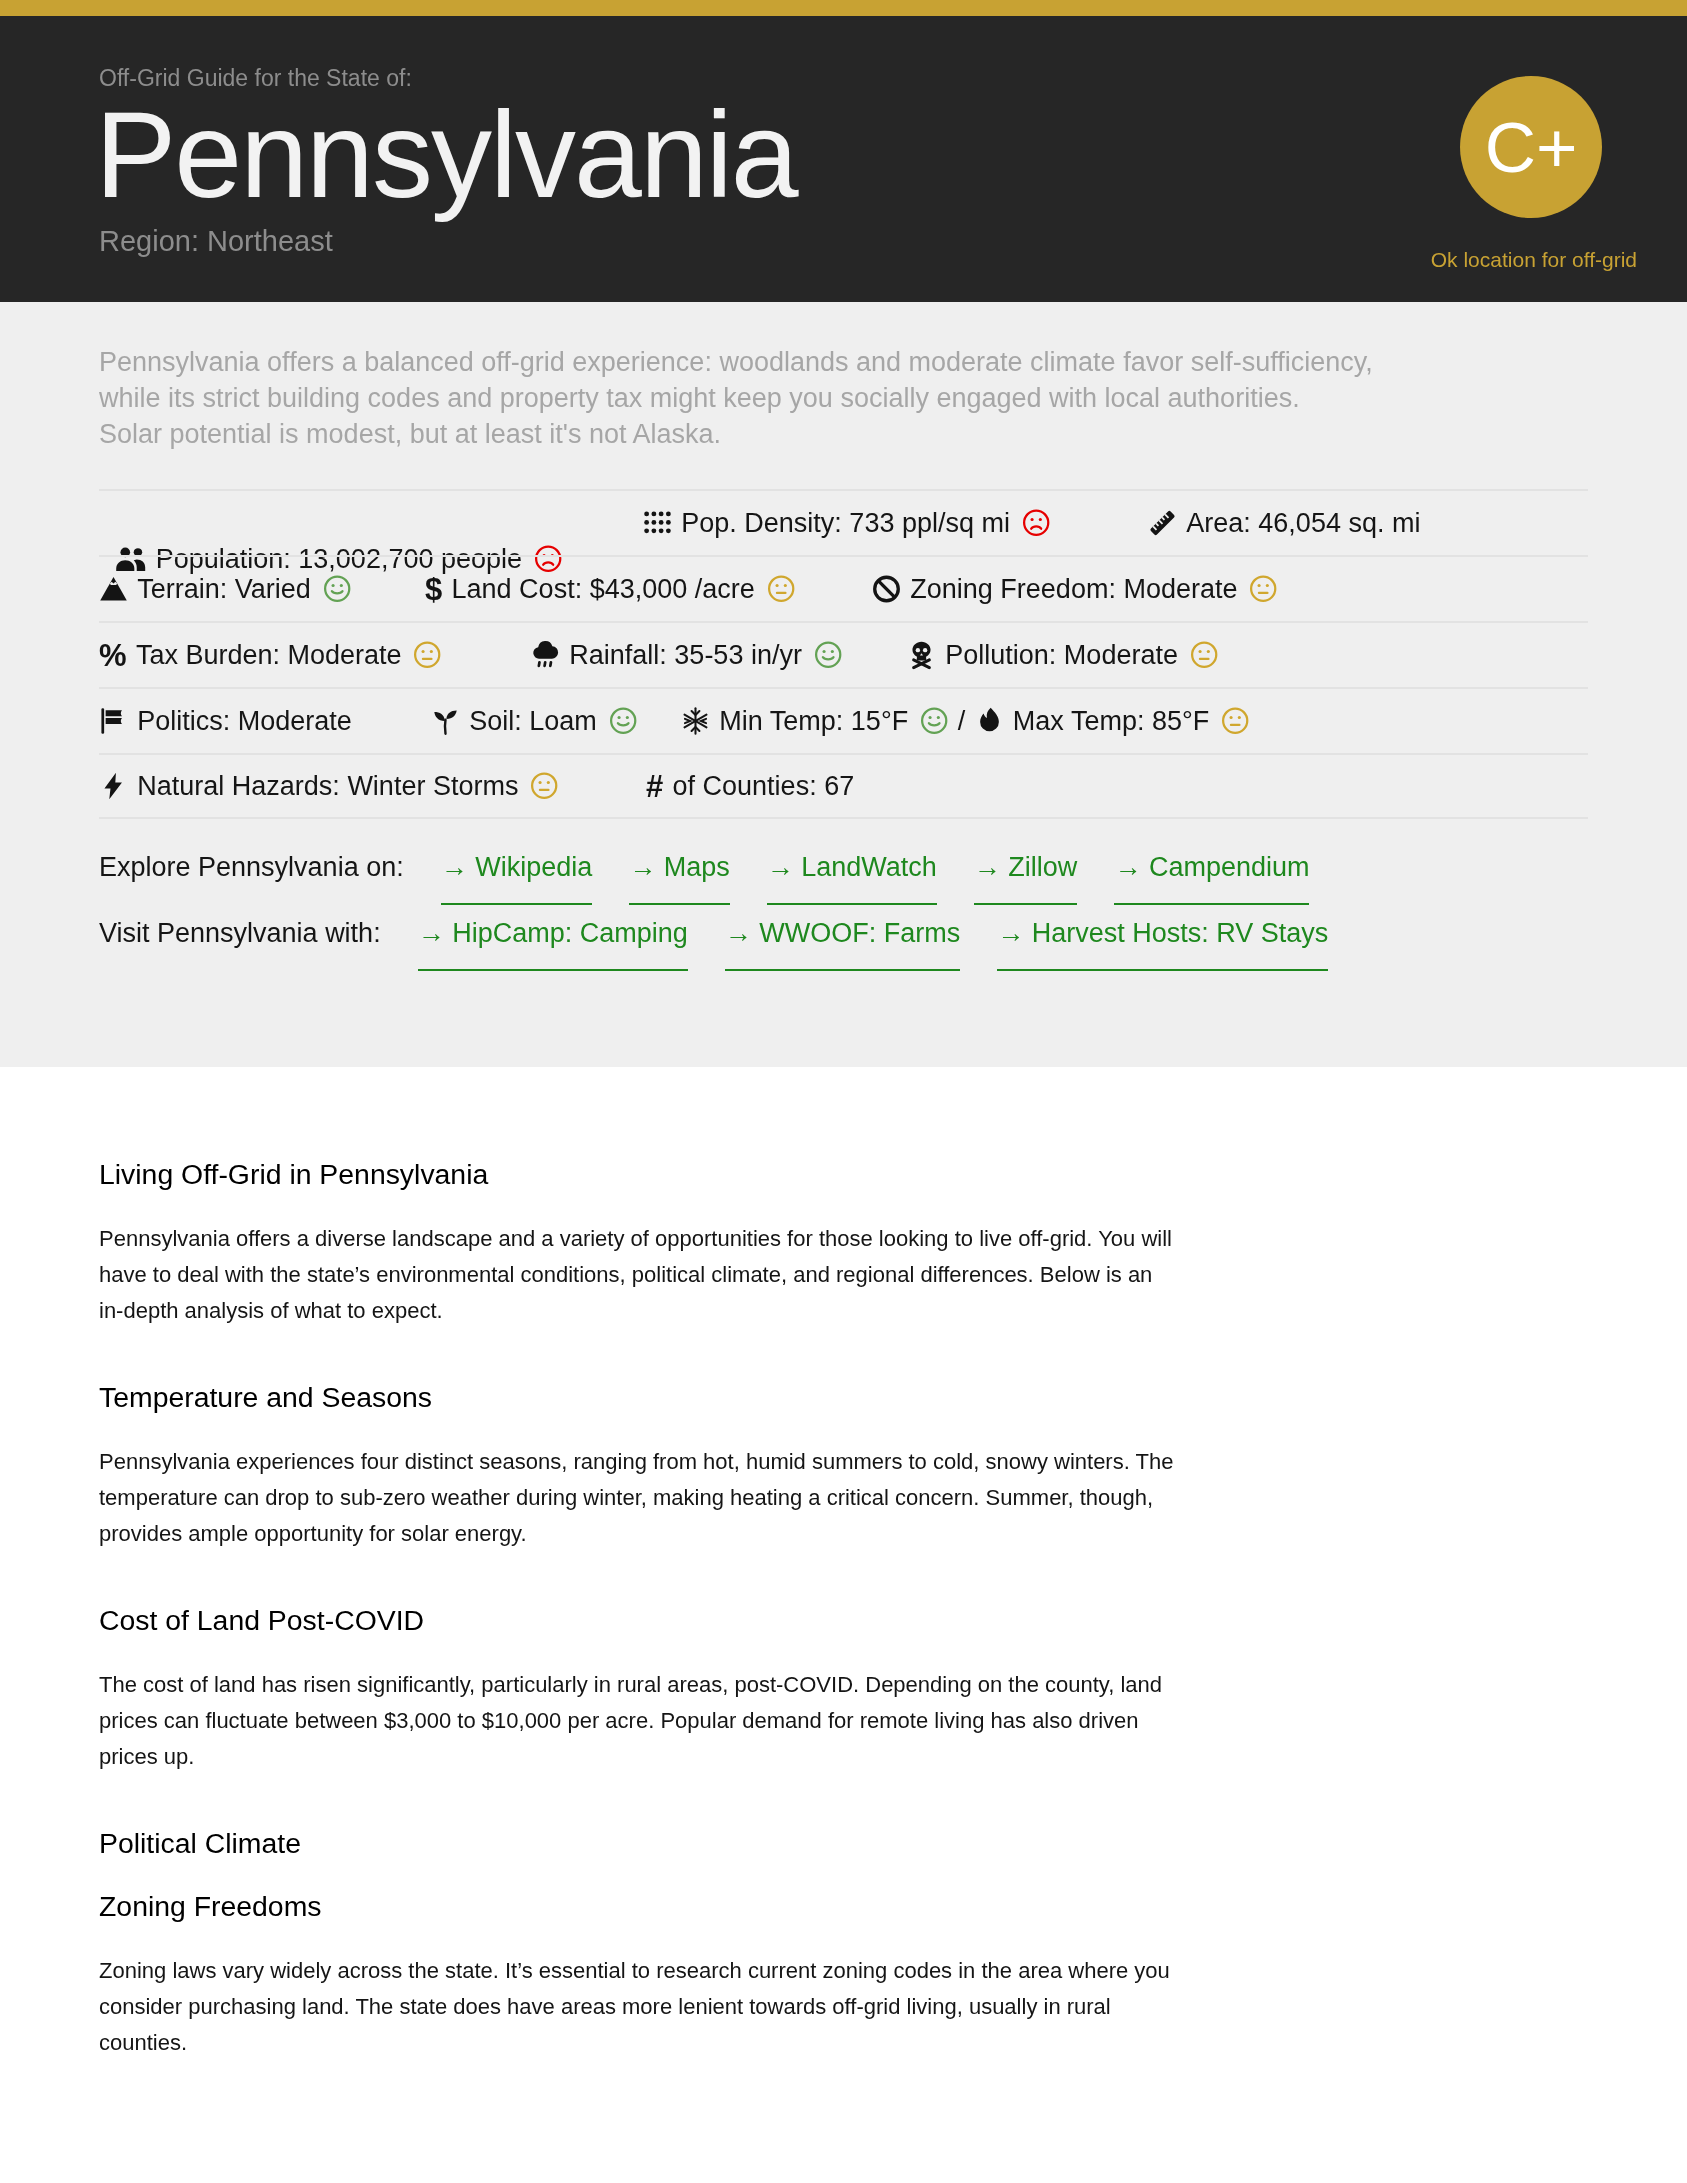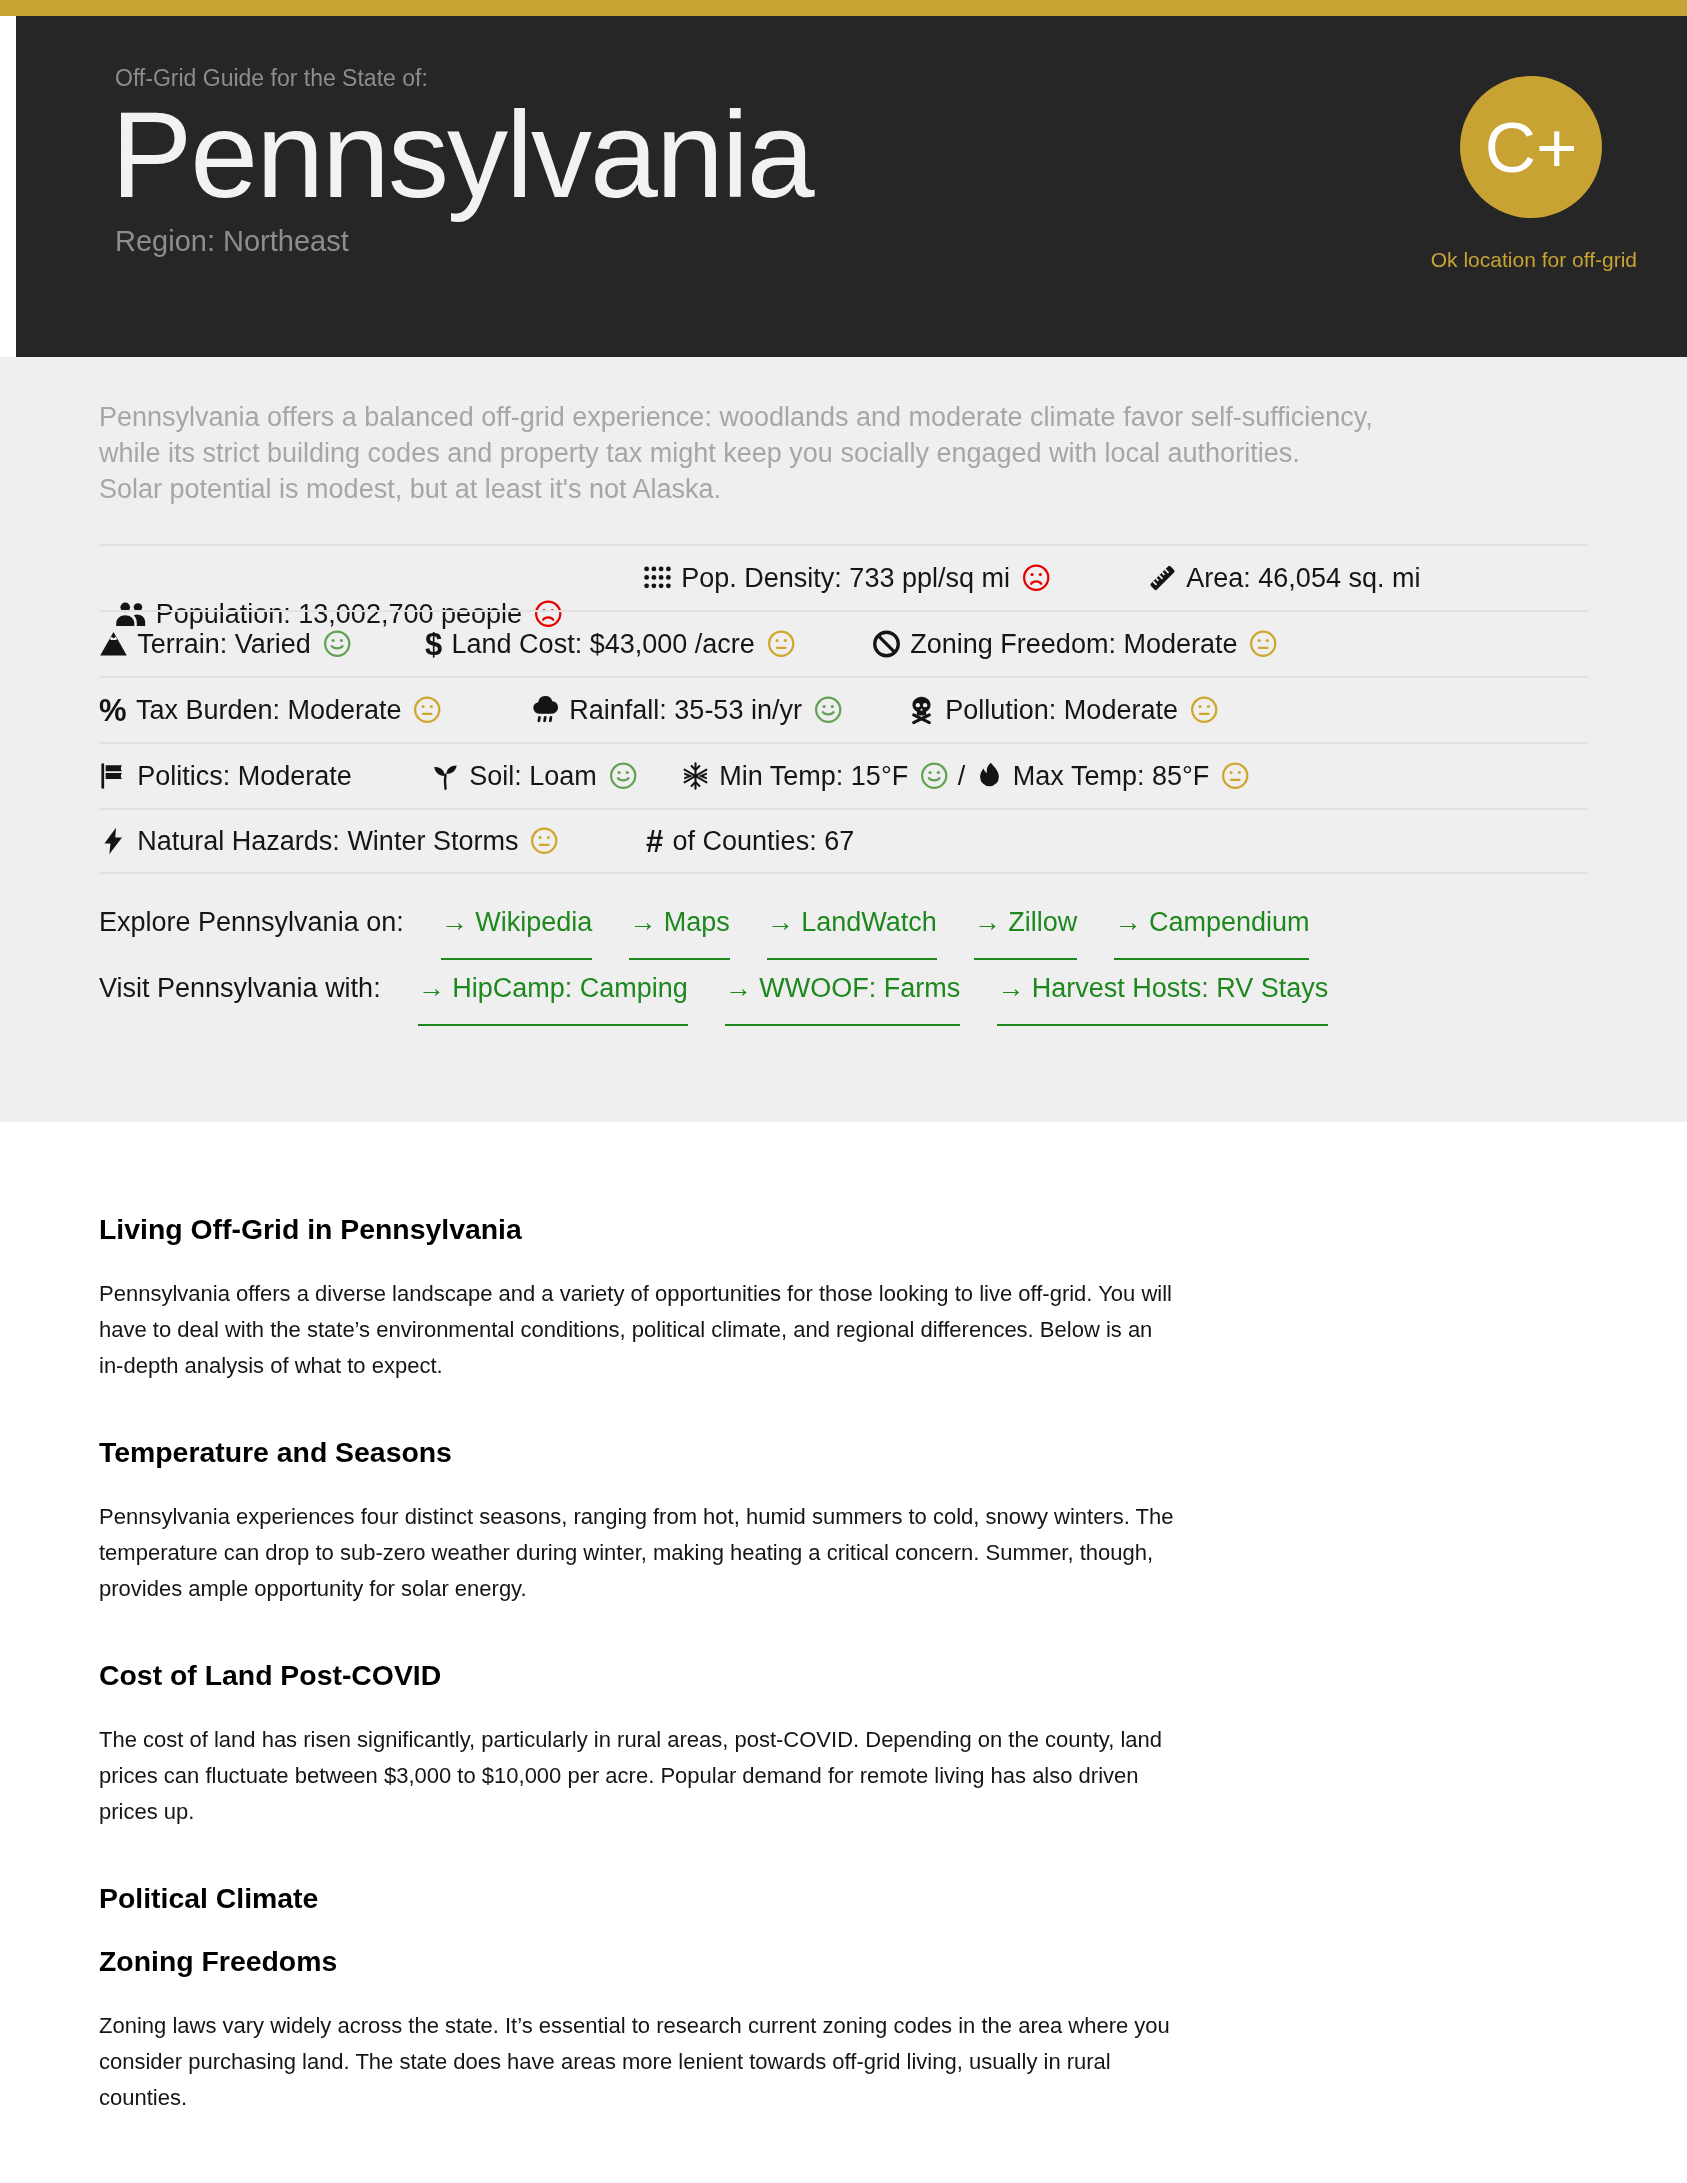--- a/index.html
+++ b/index.html
@@ -7,21 +7,21 @@
     --panel-bg:#efefef; --divider:#e2e2e2; --summary-text:#a6a6a6; --body-text:#151515;
     --link-green:#1e881e;
   }
   *{box-sizing:border-box;}
   html,body{margin:0;padding:0;}
   body{
     width:1687px;height:2183px;background:#ffffff;color:var(--body-text);
     font-family:"Liberation Sans",sans-serif;overflow:hidden;position:relative;
   }
   .topbar{height:16px;background:var(--gold);}
-  .header{position:relative;background:var(--header-bg);height:341px;margin-left:16px;}
+  .header{position:relative;background:var(--header-bg);height:286px;}
   .kicker{position:absolute;top:49px;left:99px;font-size:23px;color:var(--header-muted);}
   .title{position:absolute;top:78px;left:95px;margin:0;font-size:122px;font-weight:400;
          letter-spacing:-2px;line-height:1;color:var(--title-color);}
   .region{position:absolute;top:209px;left:99px;font-size:29px;color:var(--header-muted);}
   .grade-badge{position:absolute;top:60px;right:85px;width:142px;height:142px;border-radius:50%;
                background:var(--gold);display:flex;align-items:center;justify-content:center;}
   .grade-badge span{font-size:71px;color:#ffffff;line-height:1;}
   .grade-caption{position:absolute;top:232px;right:50px;font-size:21px;color:var(--gold);}
   .panel{background:var(--panel-bg);height:765px;padding:42px 99px 0;}
   .summary{margin:0;font-size:27px;line-height:36px;color:var(--summary-text);white-space:pre-line;}
@@ -34,21 +34,21 @@
   .icon svg{height:29px;width:auto;}
   .glyph{font-size:31px;font-weight:700;line-height:1;color:#141414;}
   .face{display:flex;align-items:center;margin-left:2.6px;}
   .face svg{height:28.4px;width:28.4px;}
   .explore{margin-top:33px;font-size:27px;}
   .link-row{display:flex;align-items:baseline;gap:37px;margin-bottom:13.2px;}
   .link-label{color:var(--body-text);white-space:nowrap;}
   a.ext-link{color:var(--link-green);text-decoration:none;border-bottom:2.6px solid var(--link-green);
              padding-bottom:20px;white-space:nowrap;cursor:pointer;}
   .content{padding:91px 99px 0;}
-  .content h3{font-size:28.4px;font-weight:700;margin:0 0 30px;color:#000;}
+  .content h3{font-size:28.4px;font-weight:400;margin:0 0 30px;color:#000;}
   .content p{font-size:22px;line-height:36px;margin:0 0 52px;white-space:pre-line;color:var(--body-text);}
 </style>
 </head>
 <body>
 
 <div class="topbar"></div>
 
 <header class="header">
   <div class="kicker">Off-Grid Guide for the State of:</div>
   <h1 class="title">Pennsylvania</h1>

